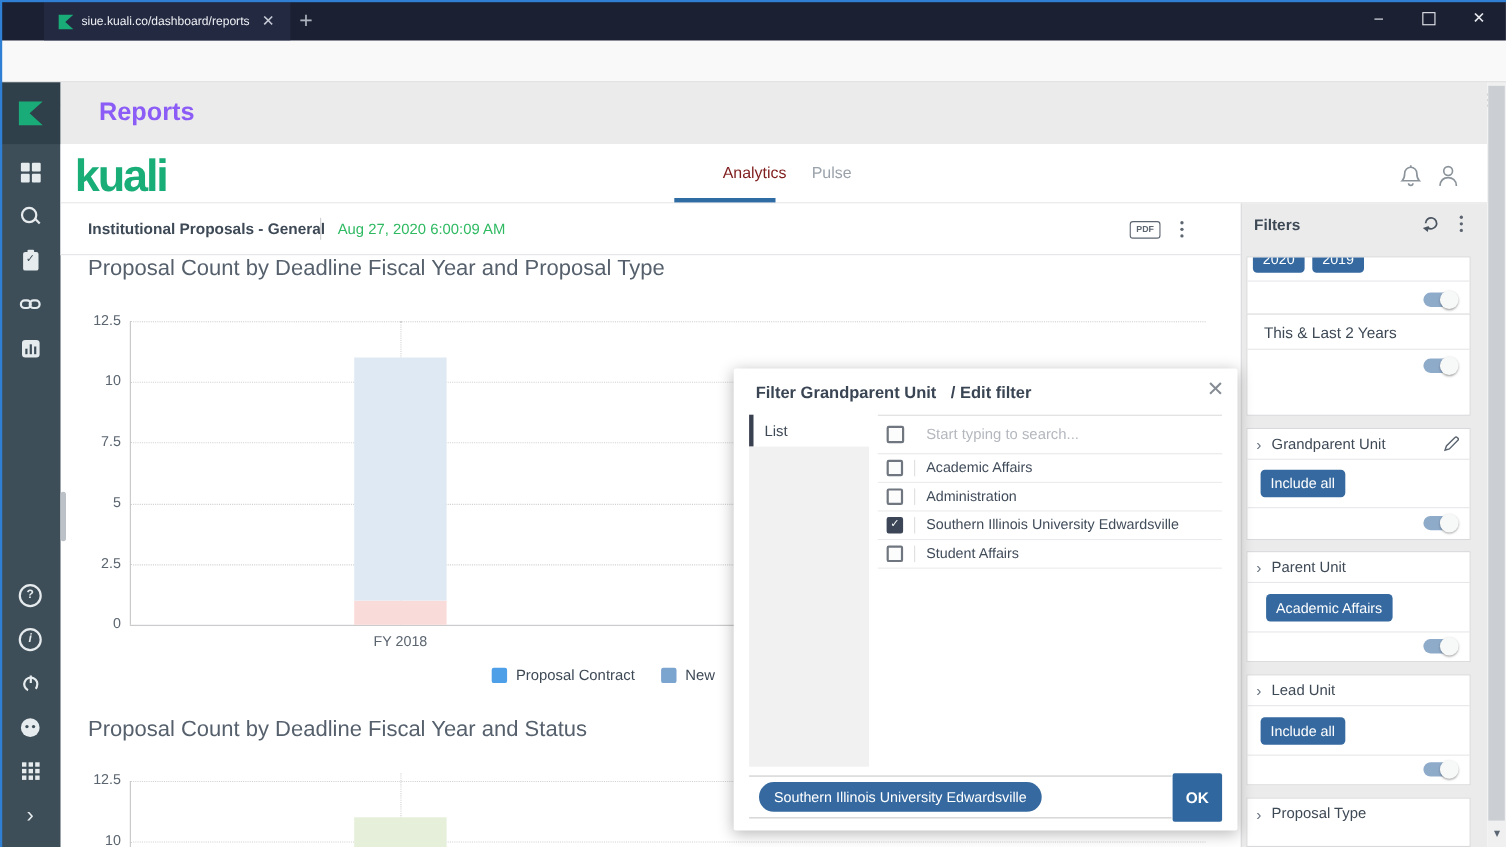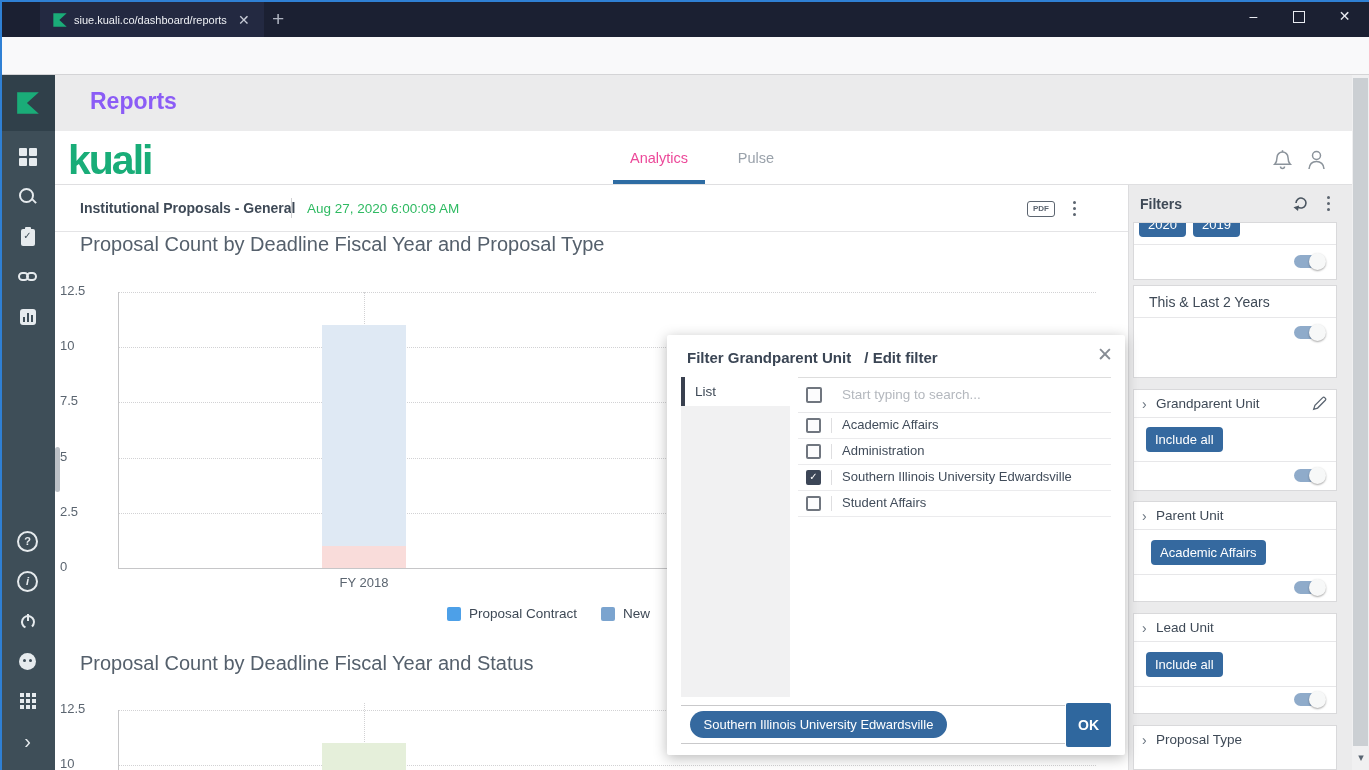--- a/index.html
+++ b/index.html
@@ -65,21 +65,21 @@
   #tabund{left:613px;top:180px;width:92px;height:4px;background:#2e6ca3}
   
   #reportbar{left:55px;top:185px;width:1073px;height:47px;background:#fff;border-bottom:1px solid #e4e4e6;box-sizing:border-box}
   #repname{left:80px;top:185px;line-height:47px;font-size:14px;font-weight:bold;color:#3e4956}
   #repdiv{left:291px;top:198px;width:1px;height:20px;background:#d0d0d2}
   #repdate{left:307px;top:185px;line-height:47px;font-size:13.5px;color:#2fba62}
   #pdfbadge{left:1027px;top:201px;width:26px;height:14px;border:1px solid #5c6570;border-radius:3px;
             font-size:8px;font-weight:bold;color:#5c6570;text-align:center;line-height:14px}
   
   .charttitle{font-size:20px;color:#55606c}
-  .ytick{position:absolute;text-align:left;font-size:13px;color:#5b6570}
+  .ytick{position:absolute;text-align:right;font-size:13px;color:#5b6570}
   .grid{position:absolute;height:0;border-top:1px dotted #d2d2d4}
   .xaxis{position:absolute;height:0;border-top:1px solid #c6c6c8}
   .yaxis{position:absolute;width:0;border-left:1px solid #c6c6c8}
   .vline{position:absolute;width:0;border-left:1px dotted #d2d2d4}
   .barseg{position:absolute}
   .cat{position:absolute;text-align:center;font-size:13px;color:#5b6570}
   #legend1{left:447px;top:606px;display:flex;gap:24px;align-items:center}
   .lgitem{display:flex;gap:8px;align-items:center;font-size:13.5px;color:#3e4956}
   .lgsw{width:14px;height:14px;border-radius:2px;background:#999}
   
@@ -281,21 +281,21 @@
     </span>
   </div>
 <div class="ab sico" style="top:721px;color:#e6ebee;font-size:20px">
     <span>›</span>
   </div>
 
 <div class="ab" id="grayband"></div>
 <div class="ab" id="pagetitle">Reports</div>
 <div class="ab" id="appbar"></div>
 <div class="ab" id="wordmark">kuali</div>
-<div class="ab apptab" style="left:613px;width:92px;color:#ec4899">Analytics</div>
+<div class="ab apptab" style="left:640px;width:92px;color:#7f1d1d">Analytics</div>
 <div class="ab" id="tabund"></div>
 <div class="ab apptab" style="left:725px;width:62px;color:#9aa2ab">Pulse</div>
 <div class="ab" style="left:1272px;top:149px">
   <svg width="21" height="22" viewBox="0 0 21 22">
     <path d="M10.5 3a5.5 5.5 0 0 1 5.5 5.5c0 4 1.5 6 2.3 6.8H2.7c.8-.8 2.3-2.8 2.3-6.8A5.5 5.5 0 0 1 10.5 3z" fill="none" stroke="#8b939b" stroke-width="1.5"></path>
     <path d="M8.5 17.5a2 2 0 0 0 4 0" fill="none" stroke="#8b939b" stroke-width="1.5"></path>
     <line x1="10.5" y1="1.2" x2="10.5" y2="3" stroke="#8b939b" stroke-width="1.5"></line>
   </svg>
 </div>
 <div class="ab" style="left:1306px;top:149px">
@@ -371,21 +371,21 @@
     <path d="M4 9a5 5 0 1 1 1.7 3.8" fill="none" stroke="#4a5560" stroke-width="1.6"></path>
     <polygon points="6,17 1.5,13.2 7,11.5" fill="#4a5560"></polygon>
   </svg>
 </div>
 <div class="ab kebab" style="left:1327px;top:196px">
     <i></i>
     <i></i>
     <i></i>
   </div>
 
-<div class="ab fcard" style="top:222px;height:58px;overflow:hidden">
+<div class="ab fcard" style="top:233px;height:58px;overflow:hidden">
   <div class="frow" style="height:22px">
     <span class="fchip" style="left:5px;top:-11px">2020</span>
     <span class="fchip" style="left:59px;top:-11px">2019</span>
   </div>
   <div class="frow" style="height:34px">
     <span class="tog" style="right:12px;top:10px"></span>
   </div>
 </div>
 
 <div class="ab fcard" style="top:285px;height:93px">

